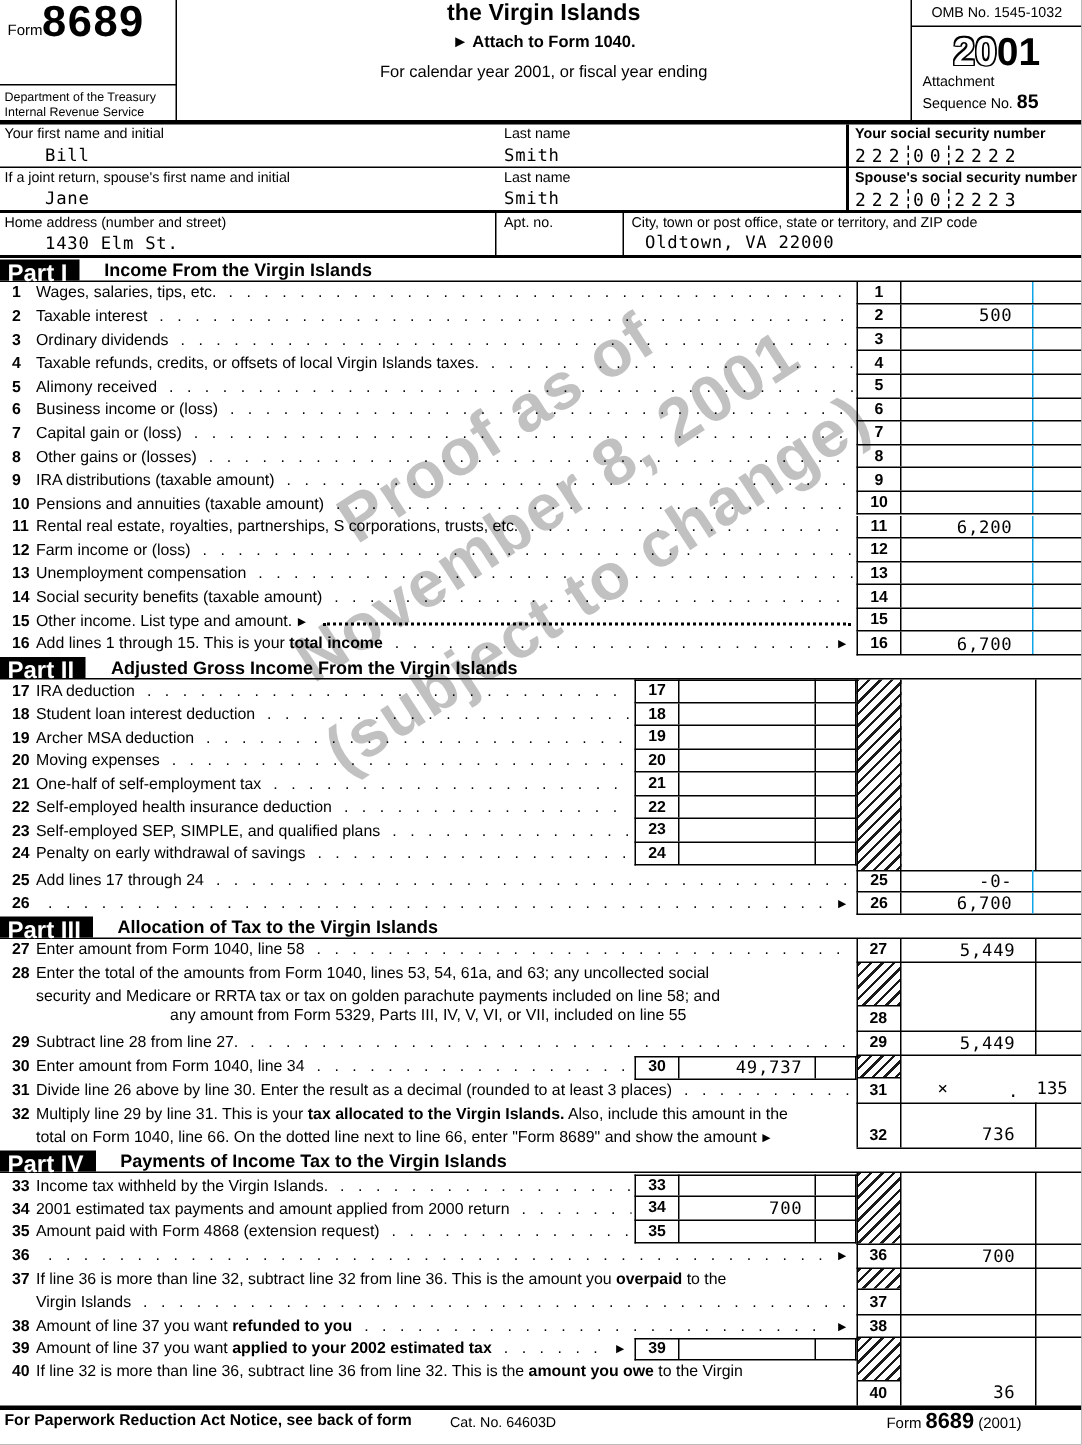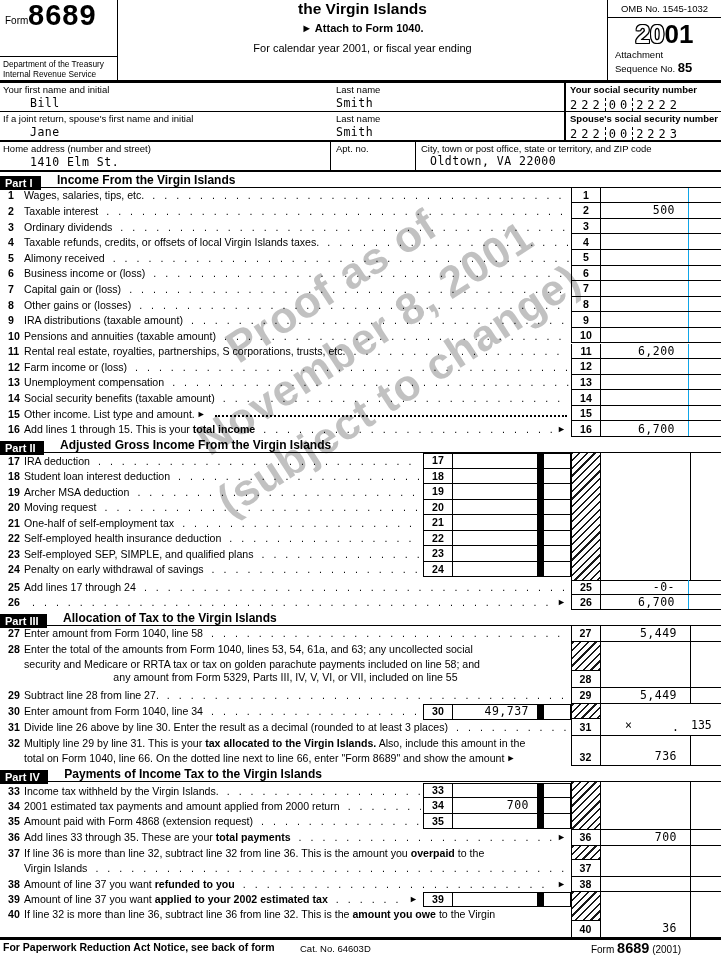--- a/index.html
+++ b/index.html
@@ -22,26 +22,26 @@
   .dotfill { flex: 1 1 0; border-bottom: 2px dotted #000; align-self: flex-end; height: 58%; margin: 0 4px 4px 4px; }
   .rrow { display: flex; border-left: 1px solid #000; border-bottom: 1px solid #000; }
   .ncell { flex: none; width: 29px; border-right: 1px solid #000; font-weight: bold; font-size: 10.6px;
            display: flex; align-items: center; justify-content: center; }
   .acell { flex: none; width: 88px; border-right: 1px solid #0ea5e9; display: flex; align-items: center;
            justify-content: flex-end; padding-right: 13px; }
   .ccell { flex: 1 1 0; }
   .irow { display: flex; border-left: 1px solid #000; border-right: 1px solid #000; border-bottom: 1px solid #000; }
   .inum { flex: none; width: 29px; border-right: 1px solid #000; font-weight: bold; font-size: 10.6px;
           display: flex; align-items: center; justify-content: center; }
-  .iamt { flex: 1 1 0; border-right: 7px solid #000000; display: flex; align-items: center;
+  .iamt { flex: 1 1 0; border-right: 1px solid #000000; display: flex; align-items: center;
           justify-content: flex-end; padding-right: 8px; }
   .icent { flex: none; width: 26px; }
   .hatch { background: repeating-linear-gradient(135deg, #1a1a1a 0 1.6px, transparent 1.6px 5.4px); }
   .partbar { left: 0; width: 721px; height: 15px; border-bottom: 1.5px solid #000; white-space: nowrap; }
-  .partlab { display: inline-block; background: #000; color: #fff; font-weight: bold; font-size: 11px;
+  .partlab { display: inline-block; background: #000; color: #fff; font-weight: bold; font-size: 16px;
              padding: 1px 8px 2px 5px; height: 100%; }
   .parttitle { font-weight: bold; font-size: 12px; margin-left: 12px; vertical-align: top; display: inline-block; padding-top: 0; }
   .yr-outline { color: #fff; text-shadow: -1px -1px 0 #000, 1px -1px 0 #000, -1px 1px 0 #000, 1px 1px 0 #000, 0 -1px 0 #000, 0 1px 0 #000, -1px 0 0 #000, 1px 0 0 #000; }
   .ssnv { font-family: "DejaVu Sans Mono", monospace; font-size: 12px; letter-spacing: 4px; }
   .ssn-div { display: inline-block; width: 0; border-left: 1px dashed #000; height: 13px; margin: 0 3px 0 1px; vertical-align: middle; }
   .watermark { position: absolute; left: 55px; top: 245px; width: 620px; text-align: center;
                transform: rotate(-33deg); font-weight: bold; font-size: 44px; line-height: 62px;
                color: #8f8f8f; opacity: .55; letter-spacing: 1px; pointer-events: none; }
   b { font-weight: bold; }
 </style>
@@ -91,21 +91,21 @@
   <div class="abs" style="left:570px;top:95px"><span class="ssnv">222</span><span class="ssn-div"></span><span class="ssnv">00</span><span class="ssn-div"></span><span class="ssnv">2222</span></div>
 
   <div class="abs lab" style="left:3px;top:113px">If a joint return, spouse's first name and initial</div>
   <div class="abs val" style="left:30px;top:125px">Jane</div>
   <div class="abs lab" style="left:336px;top:113px">Last name</div>
   <div class="abs val" style="left:336px;top:125px">Smith</div>
   <div class="abs lab" style="left:570px;top:113px;font-weight:bold">Spouse's social security number</div>
   <div class="abs" style="left:570px;top:124px"><span class="ssnv">222</span><span class="ssn-div"></span><span class="ssnv">00</span><span class="ssn-div"></span><span class="ssnv">2223</span></div>
 
   <div class="abs lab" style="left:3px;top:143px">Home address (number and street)</div>
-  <div class="abs val" style="left:30px;top:155px">1410 Elm St.</div>
+  <div class="abs val" style="left:30px;top:155px">1430 Elm St.</div>
   <div class="abs lab" style="left:336px;top:143px">Apt. no.</div>
   <div class="abs val" style="left:336px;top:155px"></div>
   <div class="abs lab" style="left:421px;top:143px">City, town or post office, state or territory, and ZIP code</div>
   <div class="abs val" style="left:430px;top:154px">Oldtown, VA 22000</div>
 
   <div class="abs partbar" style="top:172.5px">
     <span class="partlab">Part I</span>
     <span class="parttitle">Income From the Virgin Islands</span>
   </div>
   <div class="abs partbar" style="top:437.5px">
@@ -352,21 +352,21 @@
     </div>
     <div class="abs irow" style="left: 423px; top: 484px; width: 148px; height: 15.5px;">
       <span class="inum">19</span>
       <span class="iamt">
         <span class="val"></span>
       </span>
       <span class="icent"></span>
     </div>
     <div class="abs lrow" style="left: 0px; top: 499.5px; width: 423px; height: 15.5px;">
       <span class="lnum">20</span>
-      <span class="ltxt">Moving request</span>
+      <span class="ltxt">Moving expenses</span>
       <span class="leaders">................................................................................</span>
     </div>
     <div class="abs irow" style="left: 423px; top: 499.5px; width: 148px; height: 15.5px;">
       <span class="inum">20</span>
       <span class="iamt">
         <span class="val"></span>
       </span>
       <span class="icent"></span>
     </div>
     <div class="abs lrow" style="left: 0px; top: 515px; width: 423px; height: 15.5px;">
@@ -568,21 +568,20 @@
     <div class="abs irow" style="left: 423px; top: 813.6px; width: 148px; height: 15.3px;">
       <span class="inum">35</span>
       <span class="iamt">
         <span class="val"></span>
       </span>
       <span class="icent"></span>
     </div>
     <div class="abs hatch" style="left: 572px; top: 782px; width: 28px; height: 47px;"></div>
     <div class="abs lrow" style="left: 0px; top: 829px; width: 571px; height: 16px;">
       <span class="lnum">36</span>
-      <span class="ltxt">Add lines 33 through 35. These are your <b>total payments</b></span>
       <span class="leaders">................................................................................</span>
       <span class="arrow">►</span>
     </div>
     <div class="abs" style="left: 571px; top: 829px; width: 29px; height: 16px; display: flex; justify-content: center; align-items: center; font-weight: bold; font-size: 10.6px;">36</div>
     <div class="abs" style="left: 601px; top: 829px; width: 89px; height: 16px; display: flex; justify-content: flex-end; padding-right: 13px; align-items: center;">
       <span class="val">700</span>
     </div>
     <div class="abs lrow" style="left: 0px; top: 845.5px; width: 571px; height: 15px;">
       <span class="lnum">37</span>
       <span class="ltxt">If line 36 is more than line 32, subtract line 32 from line 36. This is the amount you <b>overpaid</b> to the</span>

